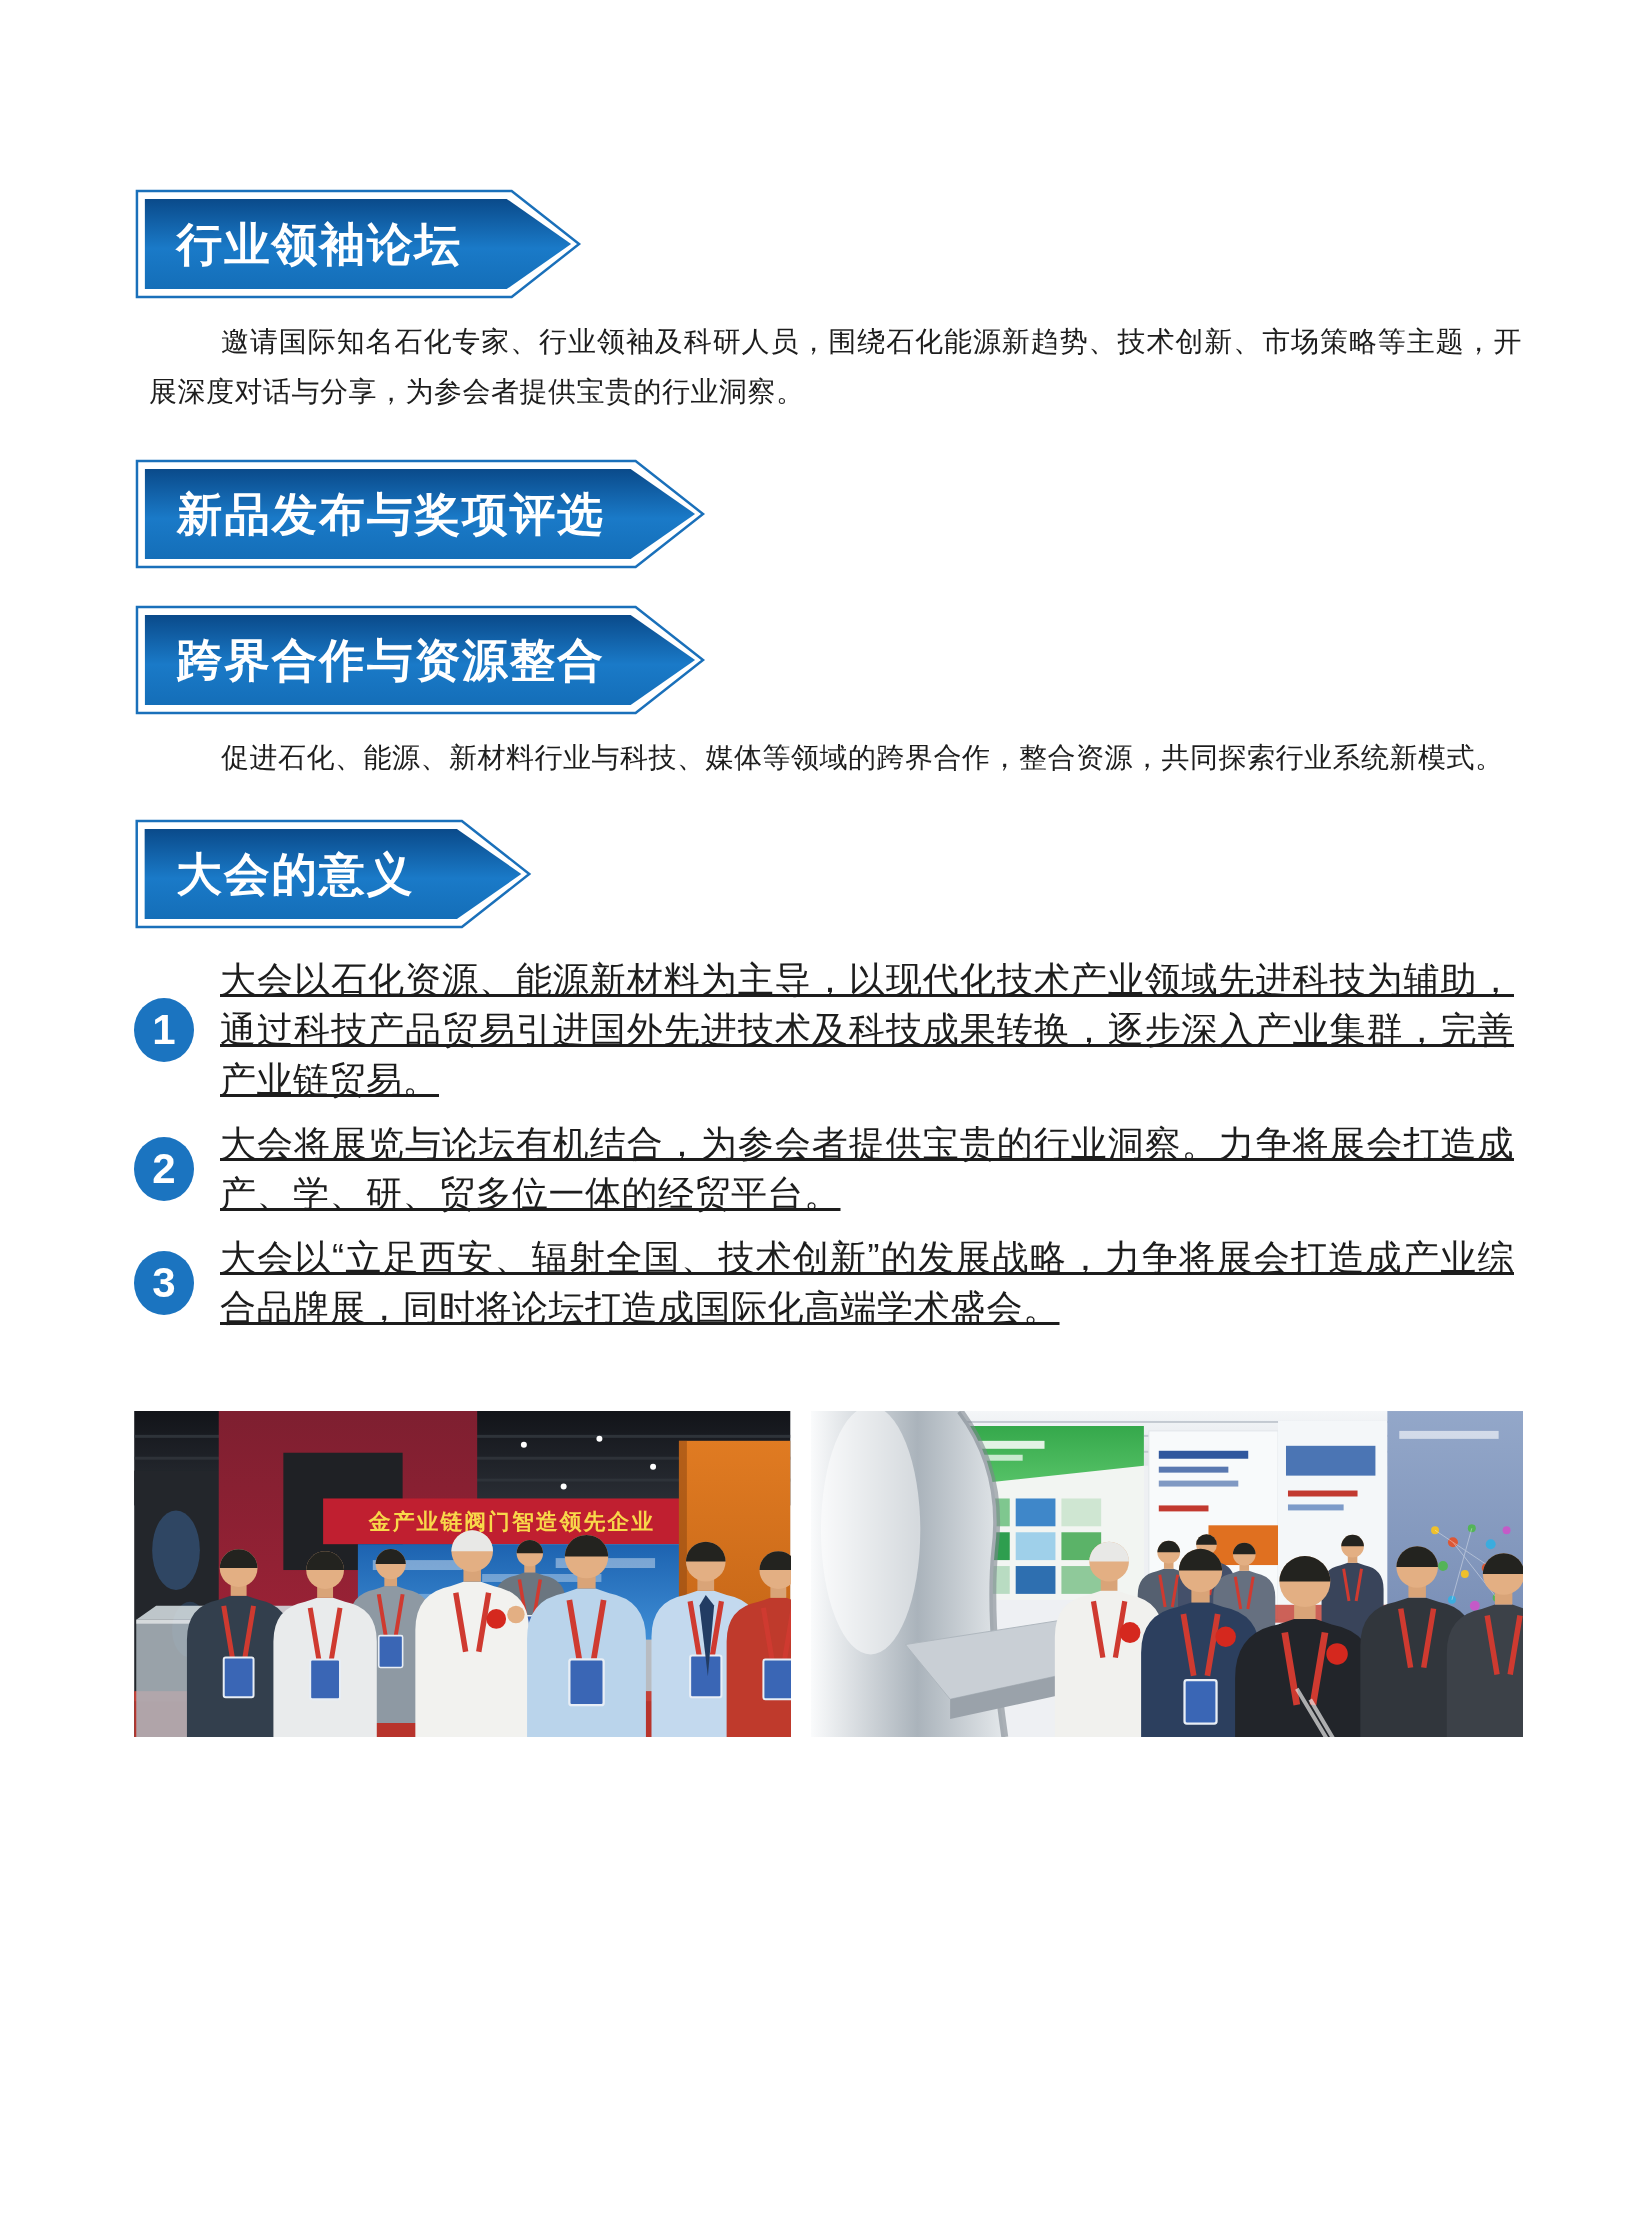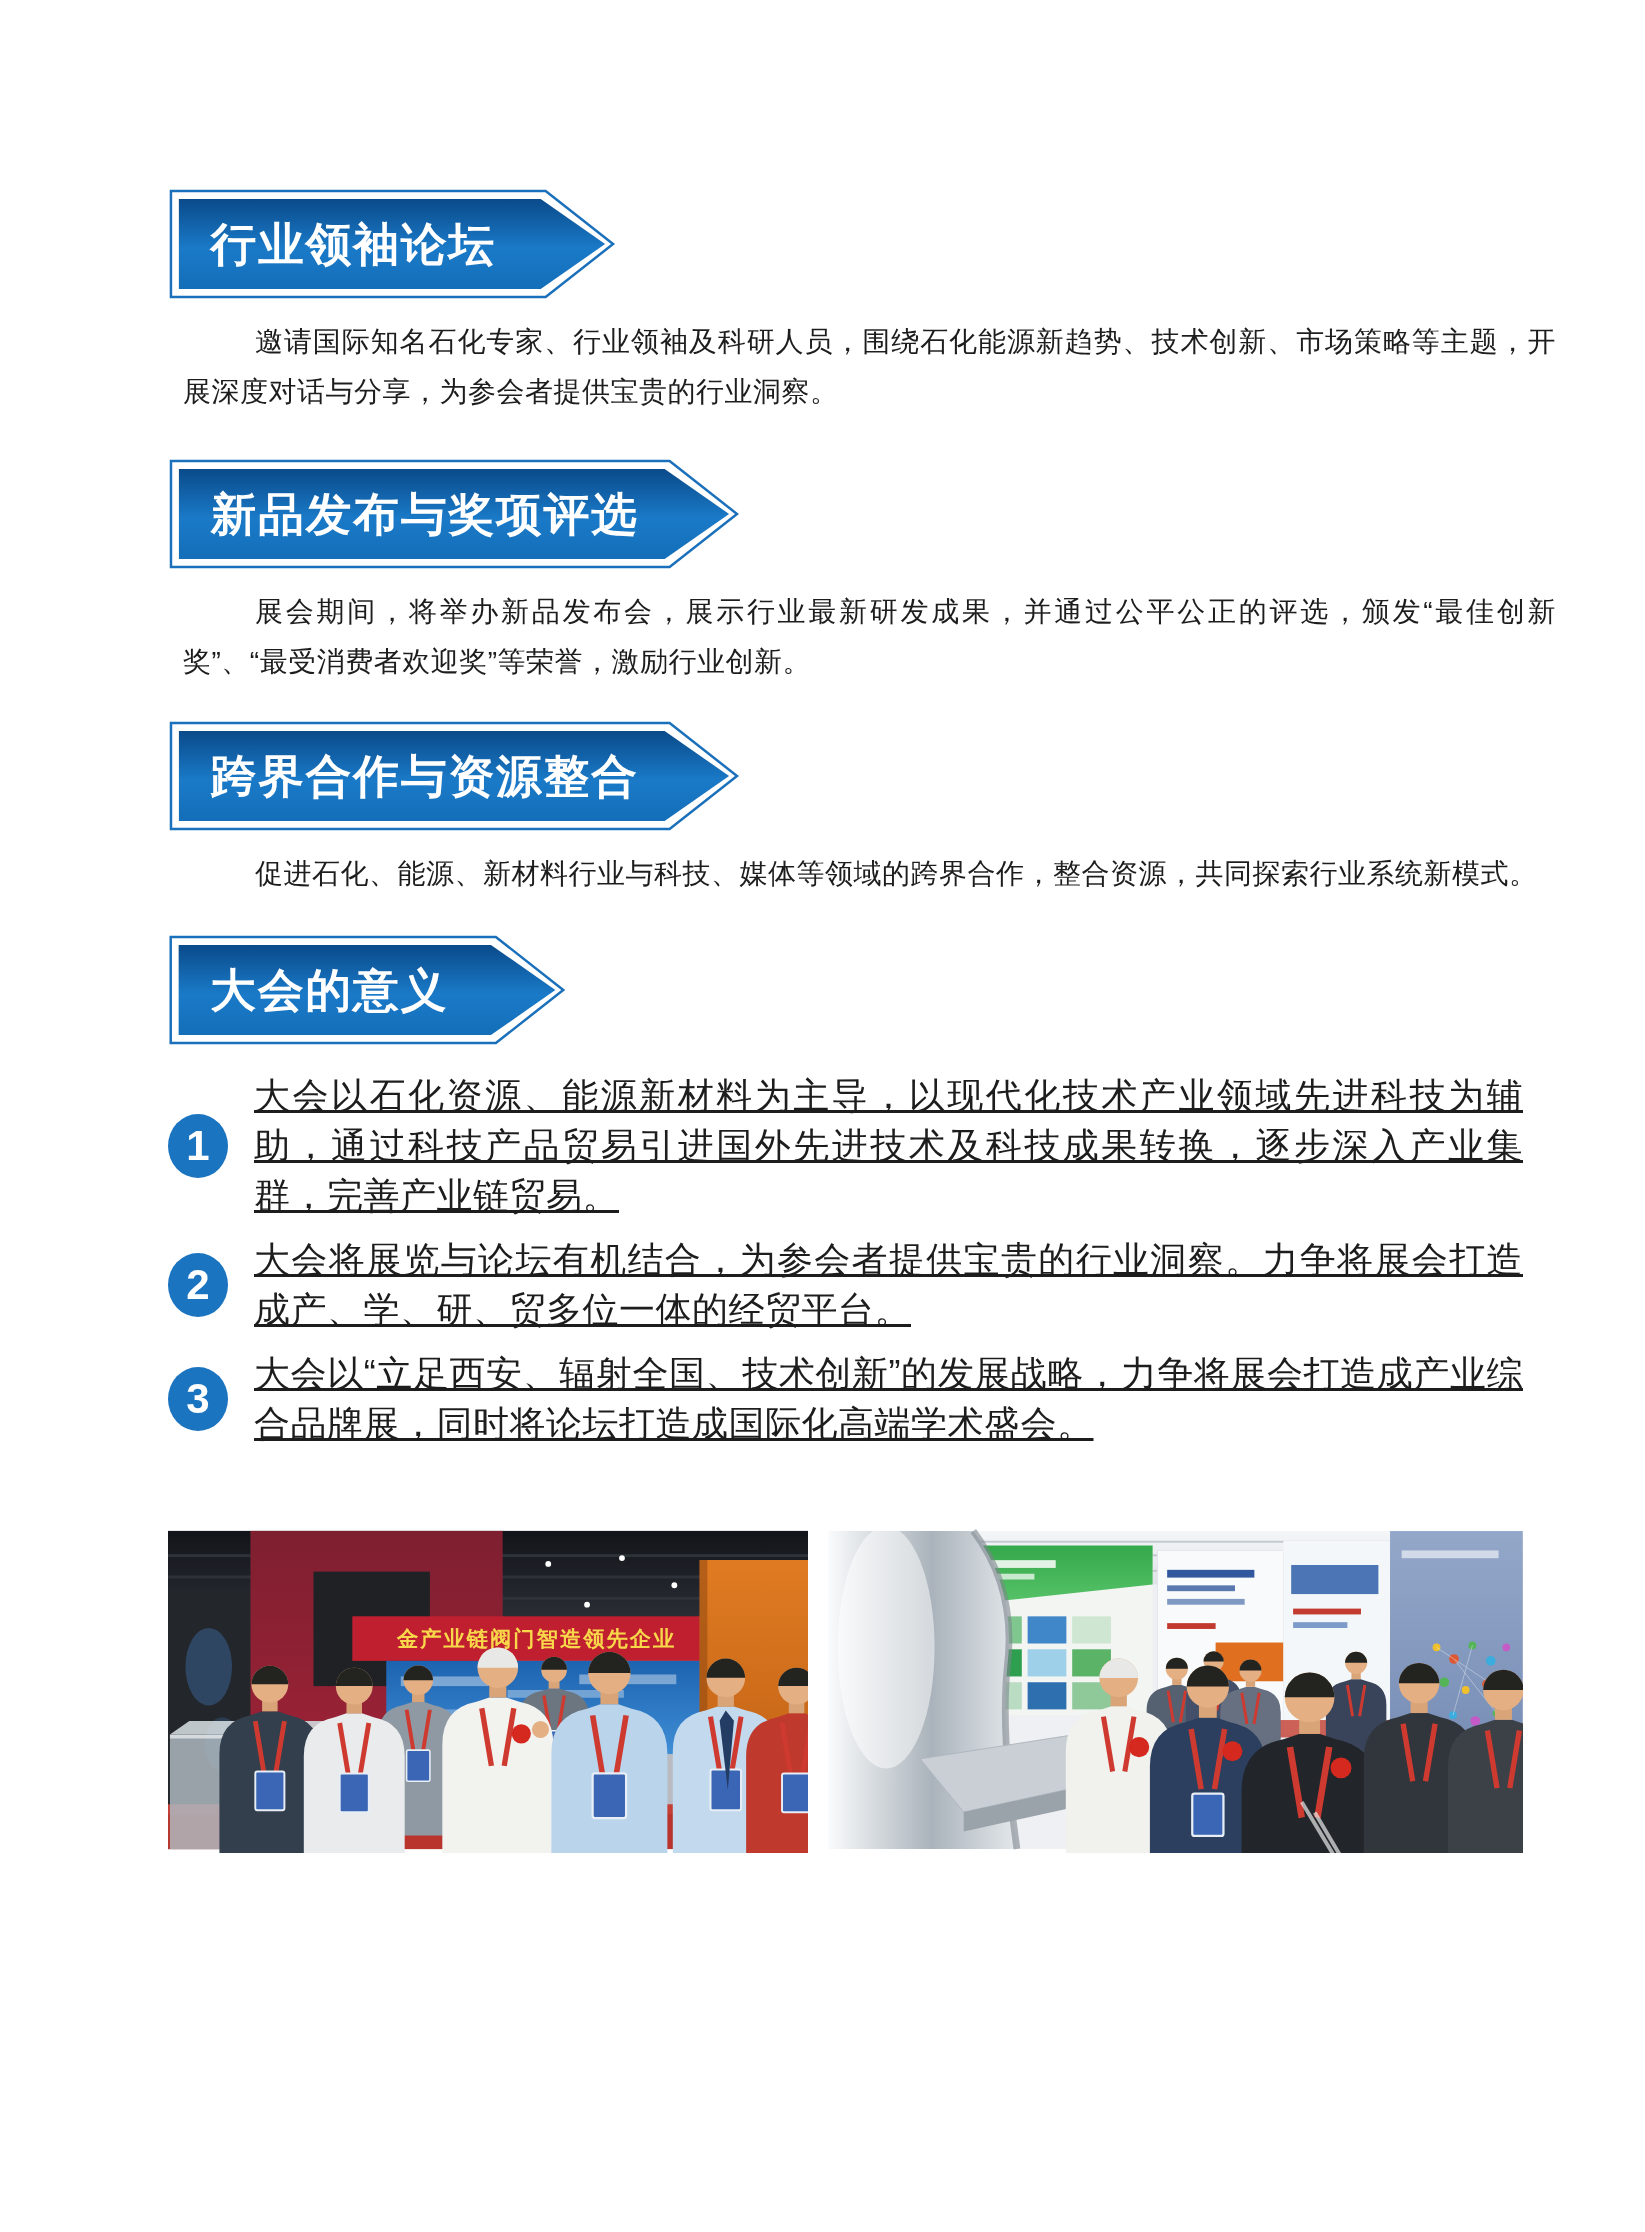--- a/index.html
+++ b/index.html
@@ -7,21 +7,20 @@
     position:relative;
     width:1646px;
     height:2233px;
     background:#ffffff;
     overflow:hidden;
     font-family:"Liberation Sans", sans-serif;
     color:#1d1d1d;
   }
   .content{
     padding:187px 123px 16px 134px;
-    margin-left:34px;
   }
   .banner{display:block;}
   .banner + .para{margin-top:16px;}
   .para{
     margin:0 0 0 15px;
     width:1373px;
     font-size:28px;
     line-height:50px;
     text-align:justify;
     text-indent:72px;
@@ -78,21 +77,20 @@
         <linearGradient id="hdr2" x1="0" y1="0" x2="0" y2="1">
           <stop offset="0%" stop-color="#0a4a8a"></stop>
             <stop offset="55%" stop-color="#1a7ac8"></stop>
             <stop offset="100%" stop-color="#146eb8"></stop>
         </linearGradient>
       </defs>
       <polygon points="2,4 505,4 573,57.5 505,111 2,111" fill="none" stroke="#1a70ba" stroke-width="2.5"></polygon>
       <polygon points="10,12 500,12 565,57.5 500,103 10,103" fill="url(#hdr2)"></polygon>
       <text x="42" y="74" font-size="46" font-weight="bold" letter-spacing="2" fill="#ffffff">新品发布与奖项评选</text>
     </svg>
-    <p class="para">展会期间，将举办新品发布会，展示行业最新研发成果，并通过公平公正的评选，颁发“最佳创新奖”、“最受消费者欢迎奖”等荣誉，激励行业创新。</p>
 
     <svg class="banner mt32" width="572" height="114" viewBox="0 0 575 115">
       <defs>
         <linearGradient id="hdr3" x1="0" y1="0" x2="0" y2="1">
           <stop offset="0%" stop-color="#0a4a8a"></stop>
             <stop offset="55%" stop-color="#1a7ac8"></stop>
             <stop offset="100%" stop-color="#146eb8"></stop>
         </linearGradient>
       </defs>
       <polygon points="2,4 505,4 573,57.5 505,111 2,111" fill="none" stroke="#1a70ba" stroke-width="2.5"></polygon>

